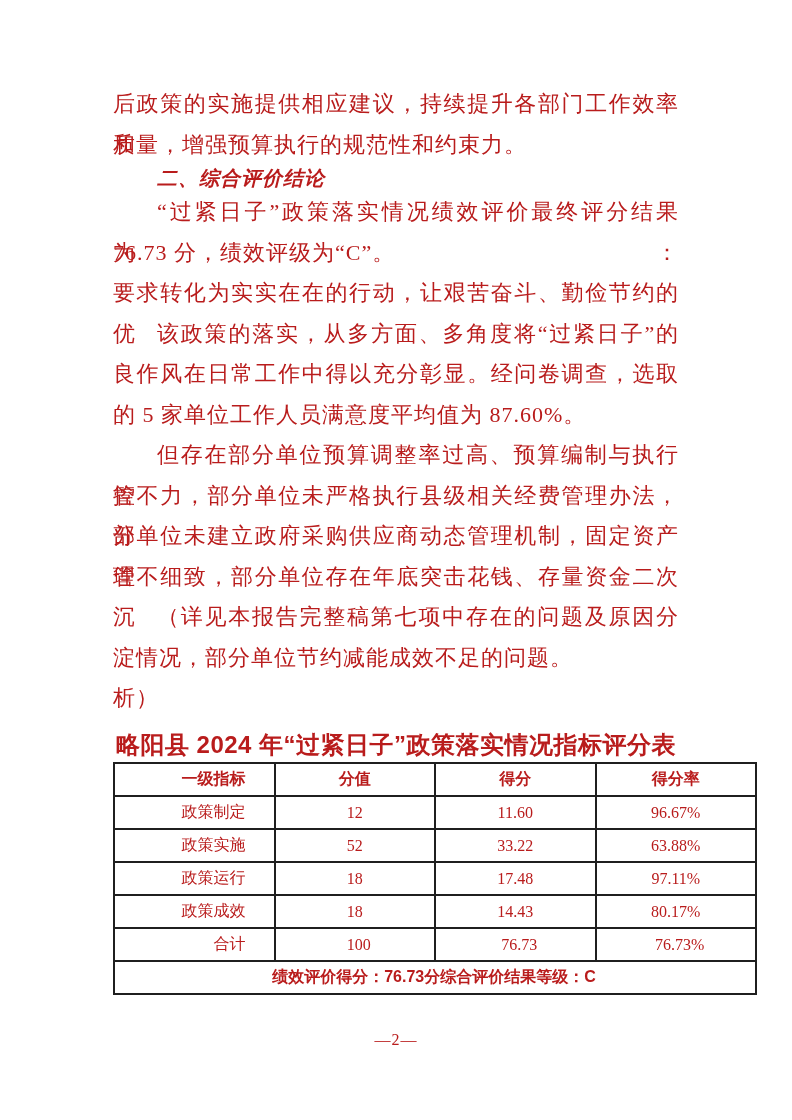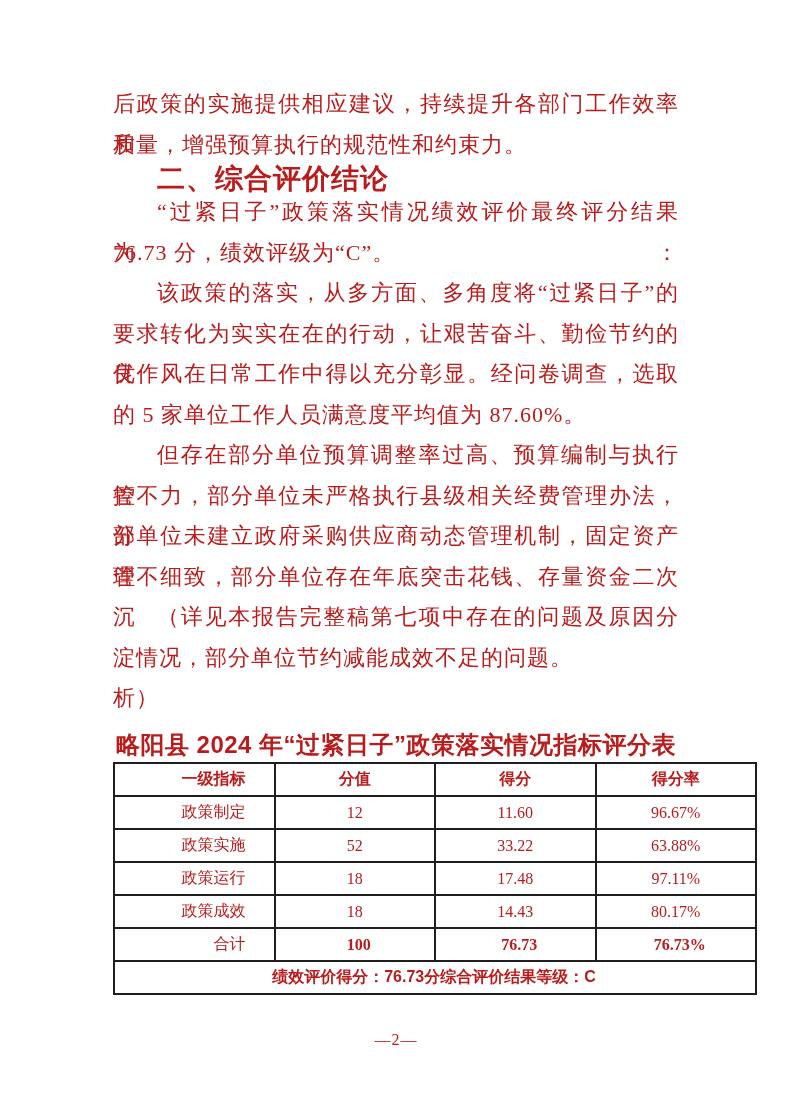--- a/index.html
+++ b/index.html
@@ -19,23 +19,23 @@
   .bl {
     font-size:22px;
     height:40.5px; line-height:40.5px;
     letter-spacing:1px;
     white-space:normal;
   }
   .j { text-align:justify; text-align-last:justify; }
   .ind { text-indent:44px; }
   .h1 {
     font-family:"Liberation Sans","DejaVu Sans",sans-serif;
-    font-weight:bold; font-size:28px;
+    font-weight:bold; font-size:20px;
     height:27px; line-height:27px;
-    padding-left:44px; letter-spacing:1px;
+    padding-left:44px; letter-spacing:1px;font-style:italic;
   }
   .h2 {
     font-size:20px; height:30px; line-height:30px;
     padding-left:40px; letter-spacing:2px;
   }
   .tbl-title {
     position:absolute; left:113px; top:733px; width:566px;
     text-align:center;
     font-family:"Liberation Sans","DejaVu Sans",sans-serif;
     font-weight:bold; font-size:24px; line-height:24px;
@@ -51,21 +51,21 @@
     text-align:center; vertical-align:middle;
     font-size:16px;
     font-family:"Liberation Serif","DejaVu Serif",serif;
     padding:0;
   }
   .score-table th {
     font-family:"Liberation Sans","DejaVu Sans",sans-serif;
     font-weight:bold;
   }
   .score-table .c1 { text-align:right; padding-right:28px; }
-  .score-table .b { font-weight:bold;padding-left:8px; }
+  .score-table .b { font-weight:normal;padding-left:8px; }
   .score-table .tfoot {
     font-family:"Liberation Sans","DejaVu Sans",sans-serif;
     font-weight:bold; text-align:center; padding-right:2px;
   }
   .pageno {
     position:absolute; left:0; top:1031px; width:100%;
     text-align:center; font-size:16px; letter-spacing:1px;
   }
 </style>
 </head>
@@ -75,22 +75,22 @@
 
   <div class="content">
     <div class="bl j">后政策的实施提供相应建议，持续提升各部门工作效率和</div>
     <div class="bl">质量，增强预算执行的规范性和约束力。</div>
 
     <div class="h1">二、综合评价结论</div>
 
     <div class="bl j ind">“过紧日子”政策落实情况绩效评价最终评分结果为：</div>
     <div class="bl">76.73 分，绩效评级为“C”。</div>
 
+    <div class="bl j">要求转化为实实在在的行动，让艰苦奋斗、勤俭节约的优</div>
     <div class="bl j ind">该政策的落实，从多方面、多角度将“过紧日子”的</div>
-    <div class="bl j">要求转化为实实在在的行动，让艰苦奋斗、勤俭节约的优</div>
     <div class="bl j">良作风在日常工作中得以充分彰显。经问卷调查，选取</div>
     <div class="bl">的 5 家单位工作人员满意度平均值为 87.60%。</div>
 
     <div class="bl j ind">但存在部分单位预算调整率过高、预算编制与执行管</div>
     <div class="bl j">控不力，部分单位未严格执行县级相关经费管理办法，部</div>
     <div class="bl j">分单位未建立政府采购供应商动态管理机制，固定资产管</div>
     <div class="bl j">理不细致，部分单位存在年底突击花钱、存量资金二次沉</div>
     <div class="bl j ind">（详见本报告完整稿第七项中存在的问题及原因分</div>
 
     <div class="bl">淀情况，部分单位节约减能成效不足的问题。</div>

